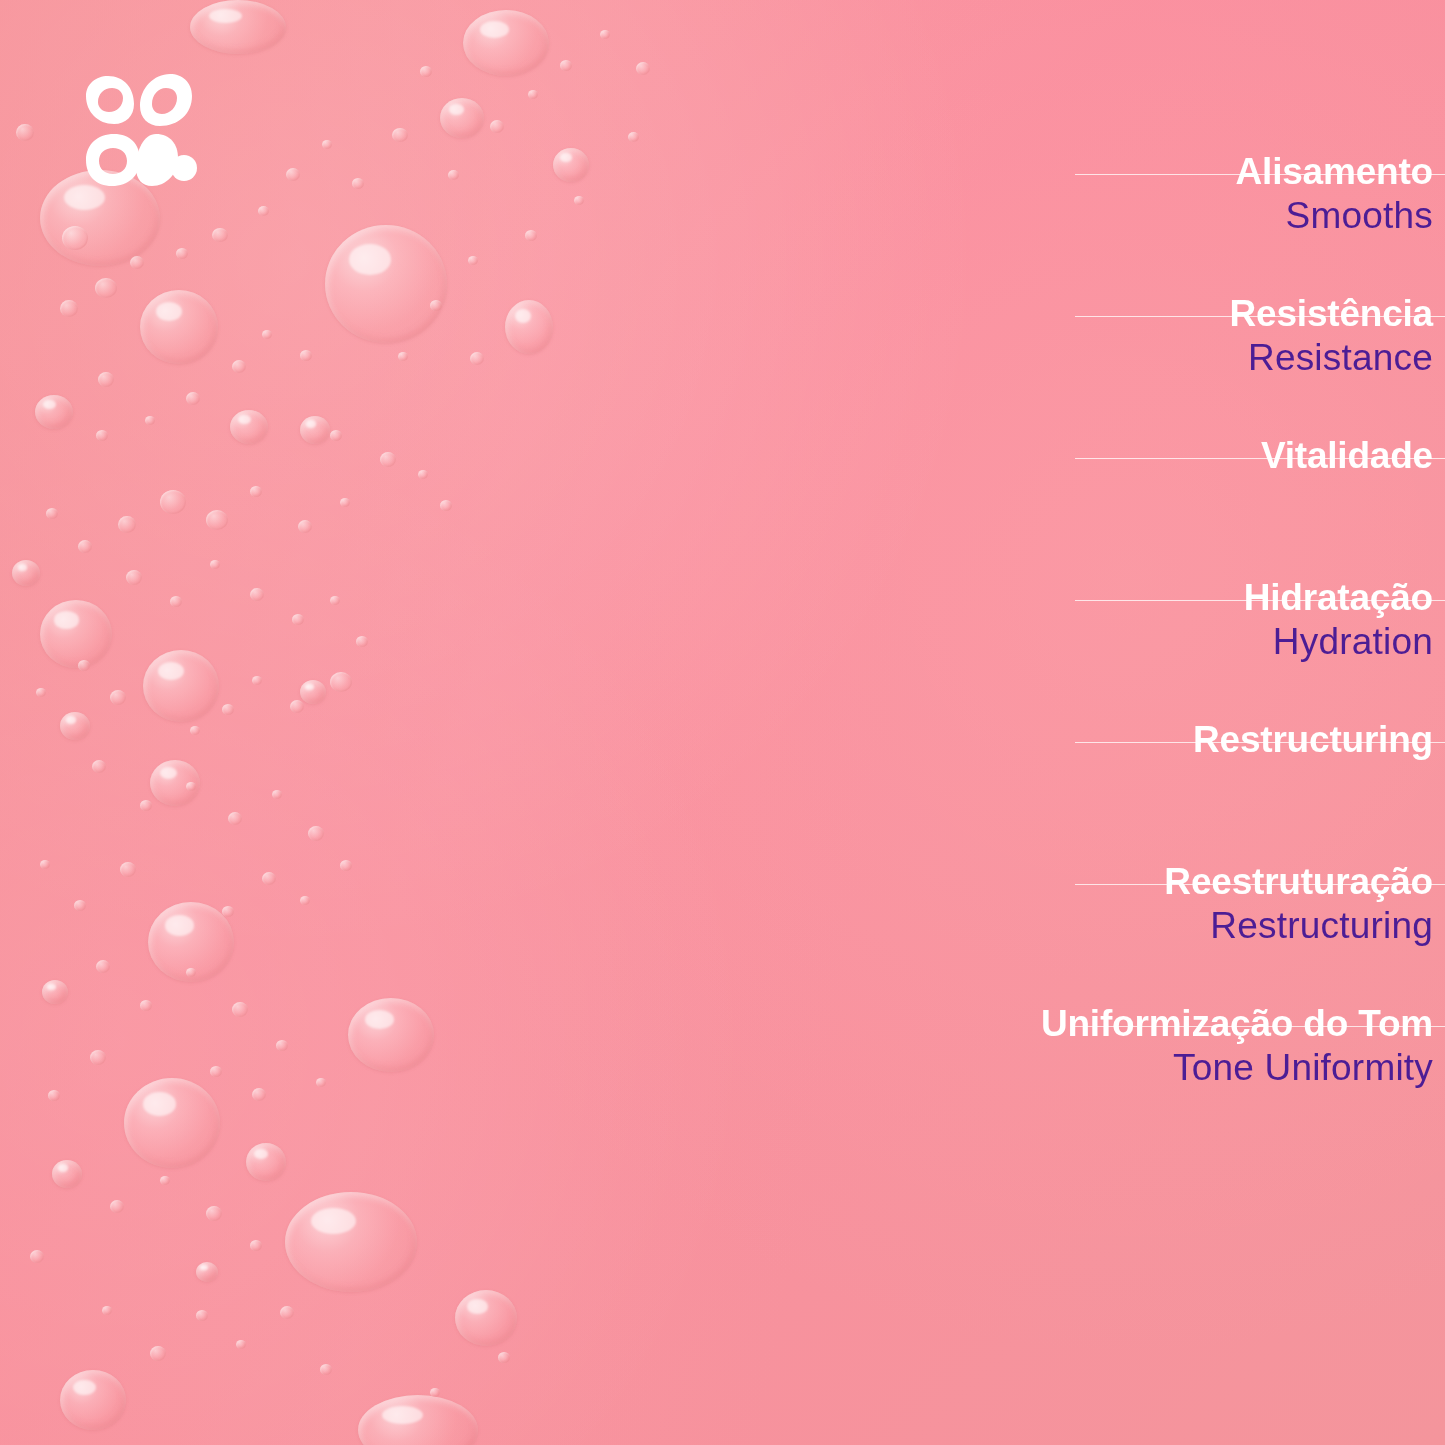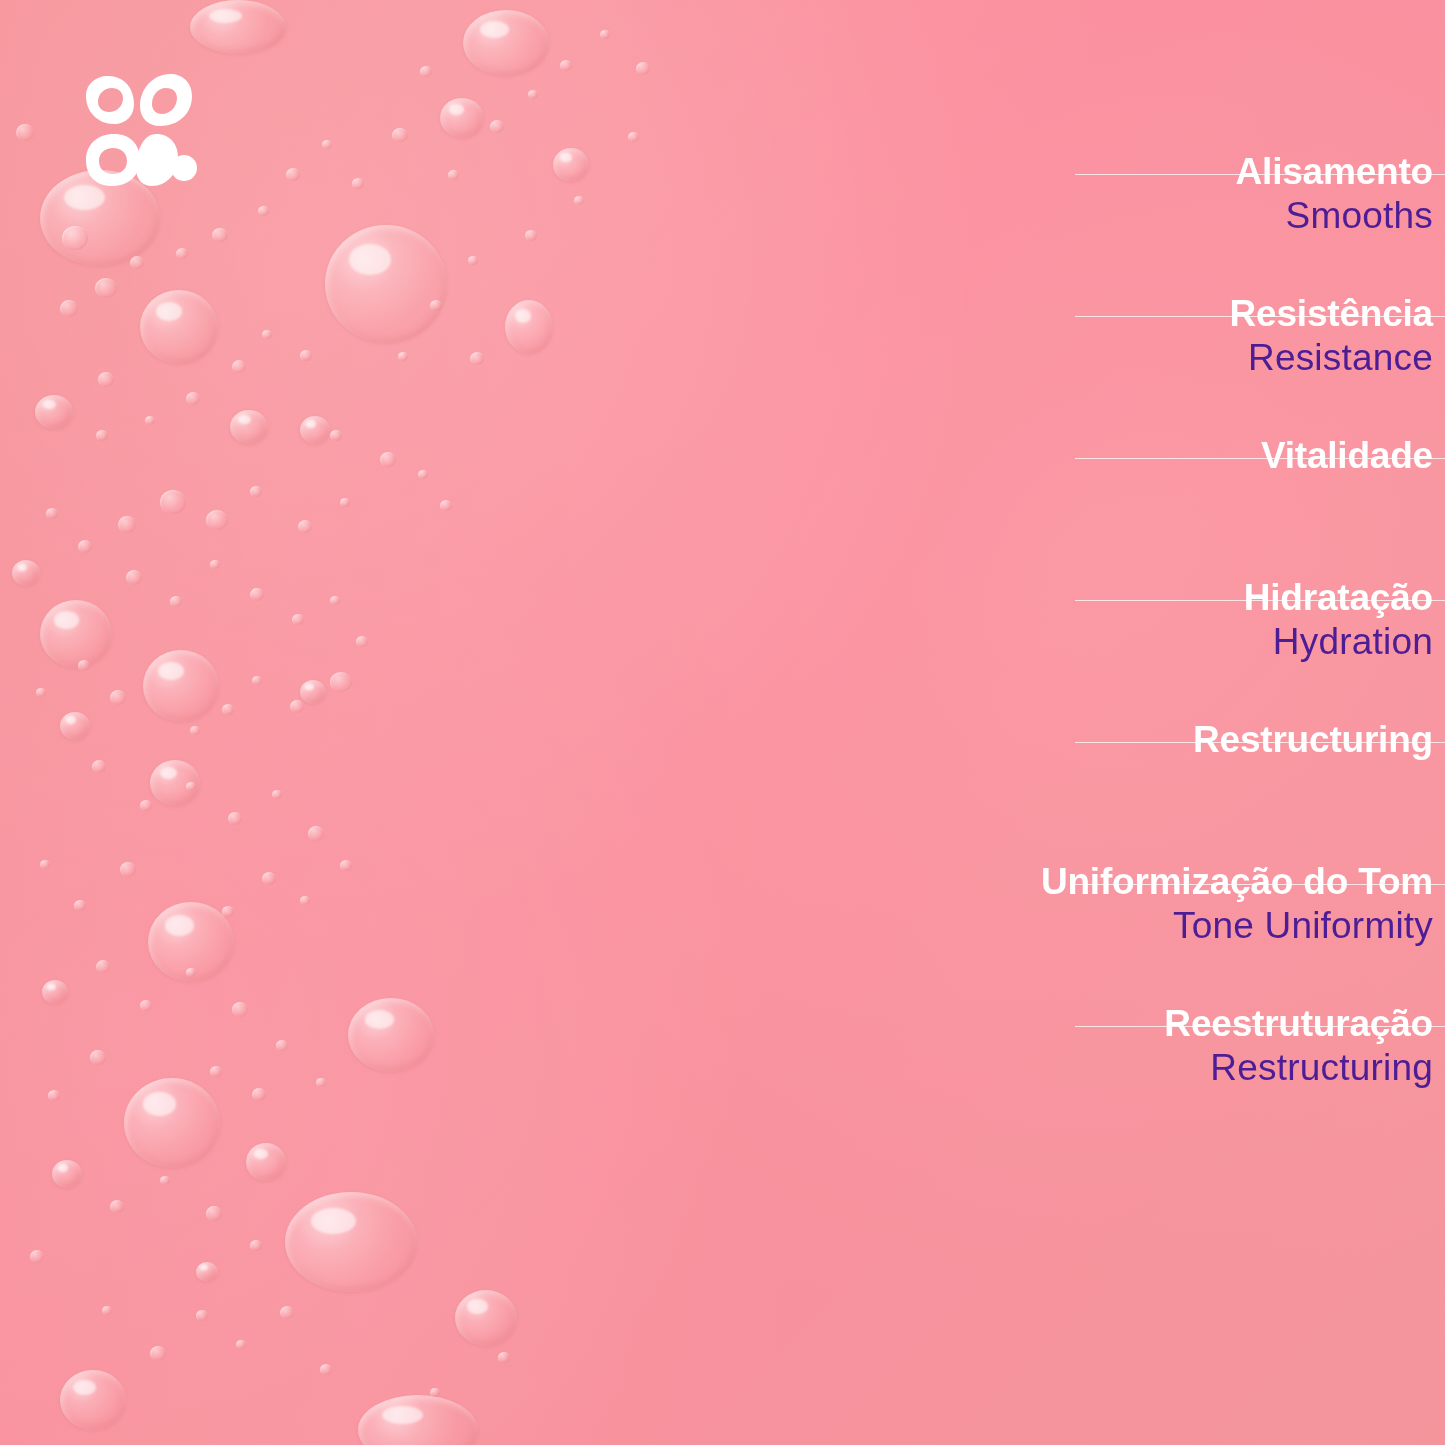--- a/index.html
+++ b/index.html
@@ -313,27 +313,27 @@
     <div class="feature">
       <div class="rule"></div>
       <div class="texts">
         <div class="pt">Restructuring</div>
       </div>
     </div>
 
     <div class="feature">
       <div class="rule"></div>
       <div class="texts">
+        <div class="pt">Reestruturação</div>
+        <div class="en">Restructuring</div>
+      </div>
+    </div>
+
+    <div class="feature">
+      <div class="rule"></div>
+      <div class="texts">
         <div class="pt">Uniformização do Tom</div>
         <div class="en">Tone Uniformity</div>
       </div>
     </div>
 
-    <div class="feature">
-      <div class="rule"></div>
-      <div class="texts">
-        <div class="pt">Reestruturação</div>
-        <div class="en">Restructuring</div>
-      </div>
-    </div>
-
   </div>
 </div>
 
 </body></html>

